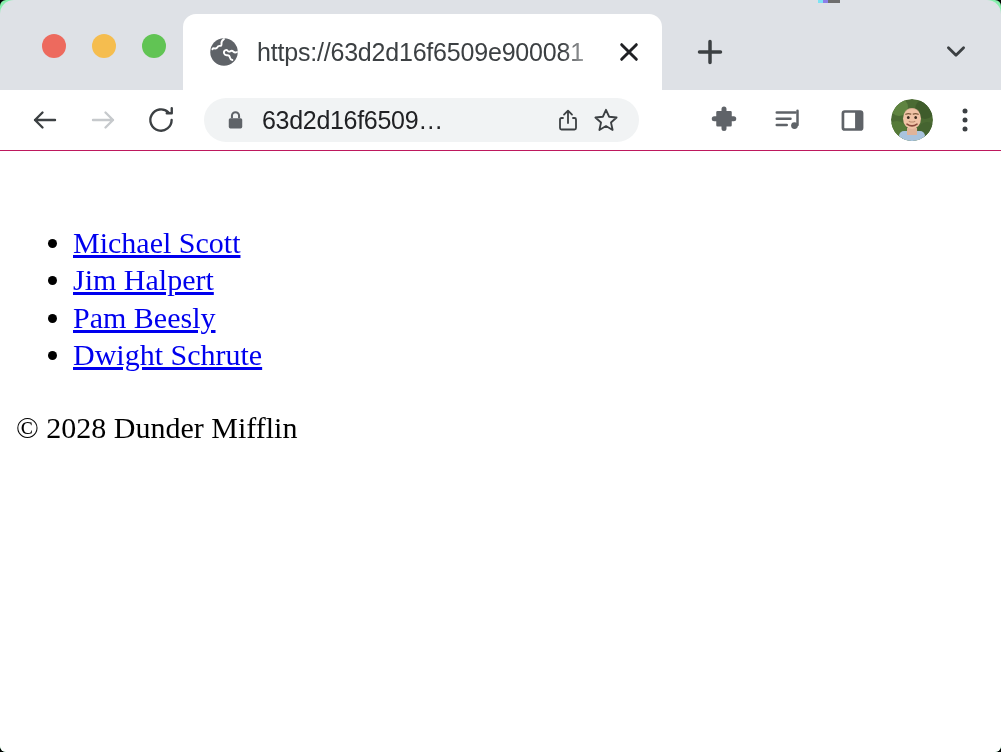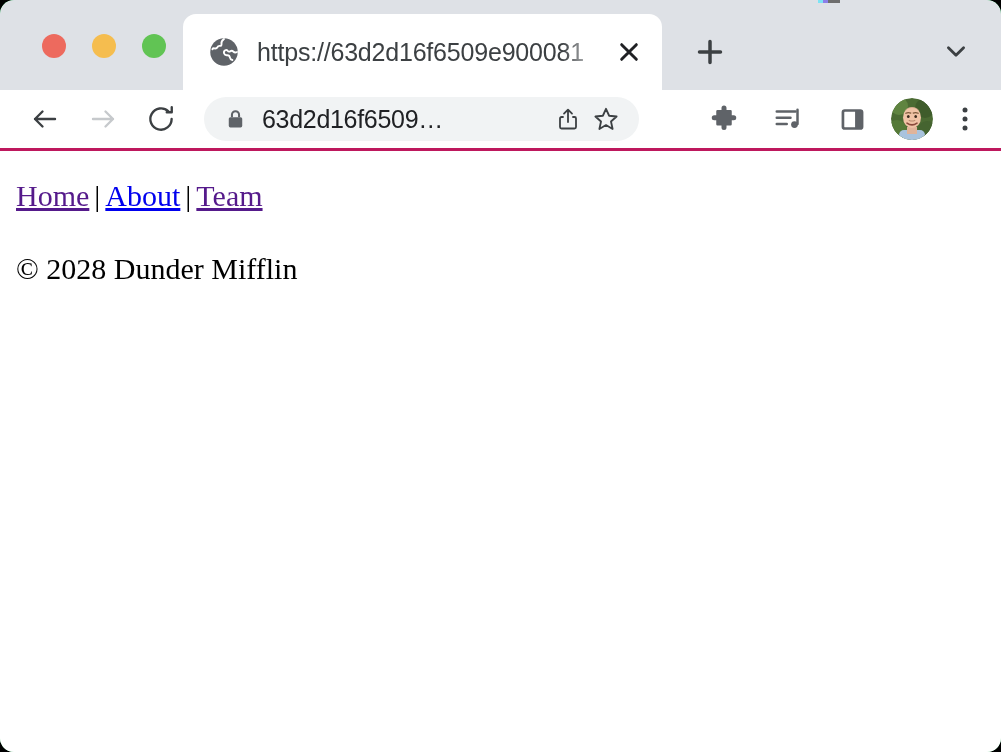--- a/index.html
+++ b/index.html
@@ -11,21 +11,21 @@
     background: #000000;
     font-family: "Liberation Sans", sans-serif;
     overflow: hidden;
   }
 
   #window {
     position: absolute;
     left: 0; top: 0;
     width: 1001px;
     height: 752px;
-    border-radius: 14px;
+    border-radius: 6px;
     overflow: hidden;
     background: #86efac;
   }
 
   
   #tabstrip {
     position: relative;
     height: 90px;
     background: #dee1e6;
     border-top-left-radius: 14px;
@@ -99,21 +99,21 @@
     left: 818px; top: 0;
     width: 22px; height: 3px;
     background: linear-gradient(to right, #7de3f4 0 25%, #8b7fe8 25% 45%, #6e6e6e 45% 100%);
   }
 
   
   #toolbar {
     position: relative;
     height: 61px;
     background: #ffffff;
-    border-bottom: 3px solid #be185d;
+    border-bottom: 1px solid #be185d;
     display: flex;
     align-items: center;
   }
   .tb-icon {
     width: 50px; height: 50px;
     display: flex; align-items: center; justify-content: center;
     flex: 0 0 auto;
   }
   #nav-back { margin-left: 20px; }
   #nav-forward { margin-left: 8px; }
@@ -349,21 +349,32 @@
           <circle cx="12" cy="6" r="2.5" fill="#3c4043"></circle>
           <circle cx="12" cy="15" r="2.5" fill="#3c4043"></circle>
           <circle cx="12" cy="24" r="2.5" fill="#3c4043"></circle>
         </svg>
       </div>
     </div>
   </div>
 
   <div id="page">
 
-    <div id="nav-links">
-      <a href="#" class="visited-link">Home</a><span class="nav-sep">|</span><a href="#" class="unvisited-link">About</a><span class="nav-sep">|</span><a href="#" class="visited-link">Team</a>
-    </div>
-
-
+
+
+    <ul id="team-list">
+      <li>
+        <a href="#">Michael Scott</a>
+      </li>
+      <li>
+        <a href="#">Jim Halpert</a>
+      </li>
+      <li>
+        <a href="#">Pam Beesly</a>
+      </li>
+      <li>
+        <a href="#">Dwight Schrute</a>
+      </li>
+    </ul>
 
     <p id="footer-text">© 2028 Dunder Mifflin</p>
   </div>
 </div>
 
 </body></html>

